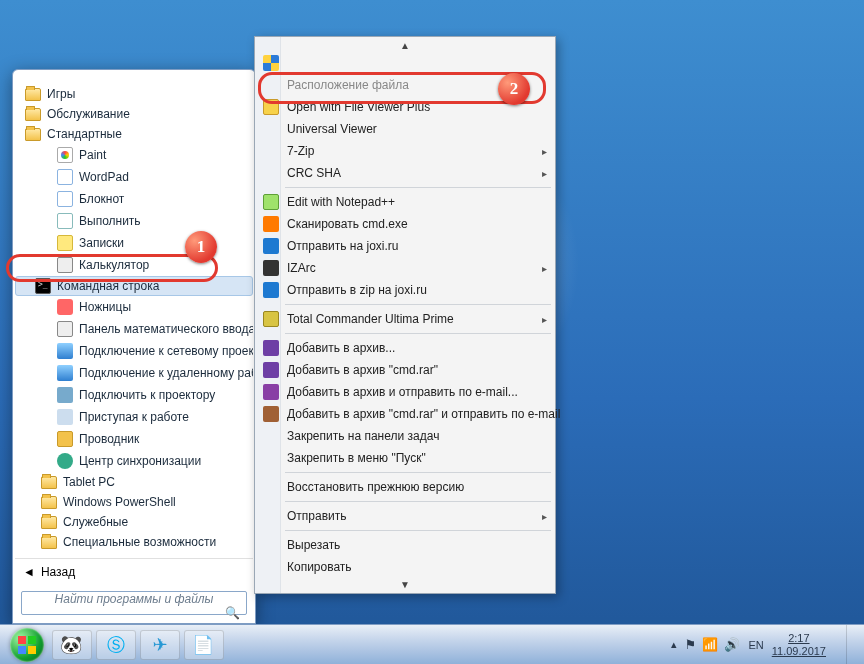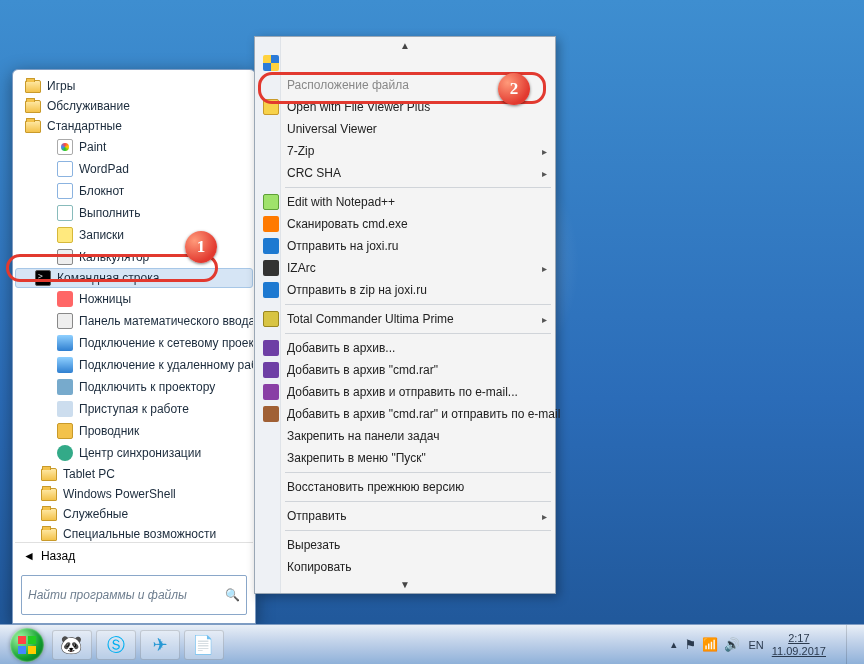--- a/index.html
+++ b/index.html
@@ -14,21 +14,21 @@
   linear-gradient(#2c2 0 0) 10px 0/8px 8px no-repeat,
   linear-gradient(#48f 0 0) 0 10px/8px 8px no-repeat,
   linear-gradient(#fc0 0 0) 10px 10px/8px 8px no-repeat; }
 .task-icons { display:flex; gap:4px; margin-left:8px; }
 .ticon { width:40px; height:30px; border:1px solid rgba(0,0,0,.15); border-radius:3px; background:rgba(255,255,255,.3); display:flex; align-items:center; justify-content:center; font-size:18px; color:#2b4866; }
 .tray { margin-left:auto; display:flex; align-items:center; gap:8px; font-size:11px; color:#2b3a4e; }
 .tray .ticons { display:flex; gap:6px; font-size:13px; }
 .tray .clock { text-align:center; line-height:1.1; padding-right:6px;text-decoration:underline; }
 .show-desk { width:12px; height:40px; border-left:1px solid rgba(0,0,0,.15); margin-left:6px; }
 
-.startmenu { position:absolute; left:12px; bottom:40px; width:244px; height:555px; background:#fff; border:1px solid #7e9cc3; border-radius:6px 6px 0 0; box-shadow:0 4px 18px rgba(0,0,0,.4); padding:6px 2px 2px; display:flex; flex-direction:column; }
+.startmenu { position:absolute; left:12px; bottom:40px; width:244px; height:555px; background:#fff; border:1px solid #7e9cc3; border-radius:6px 6px 0 0; box-shadow:0 4px 18px rgba(0,0,0,.4); padding:14px 2px 2px; display:flex; flex-direction:column; }
 .sm-list { flex:1; overflow:hidden; font-size:12px; color:#1b2b3c; }
 .sm-list .folder, .sm-list .item { display:flex; align-items:center; gap:6px; padding:3px 8px 3px 10px; white-space:nowrap; overflow:hidden; text-overflow:ellipsis; cursor:default; }
 .sm-list .indent1 { padding-left:26px; }
 .sm-list .indent2 { padding-left:42px; }
 .sm-list .item.hl { background:#d6e5f5; border:1px solid #a7c7e7; border-radius:3px; padding:2px 7px 2px 41px; }
 .fico { width:16px; height:13px; background:linear-gradient(#ffe9a6,#f3c24b); border:1px solid #c99a2a; border-radius:2px 2px 1px 1px; position:relative; flex-shrink:0; }
 .fico::before { content:""; position:absolute; left:0; top:-3px; width:7px; height:3px; background:#f3c24b; border:1px solid #c99a2a; border-bottom:none; border-radius:1px 1px 0 0; }
 .appico { width:16px; height:16px; flex-shrink:0; border-radius:2px; display:inline-block; }
 .c-cmd { background:#000; border:1px solid #555; position:relative; }
 .c-cmd::after{content:">_"; color:#ccc; font:8px/1 monospace; position:absolute; left:2px; top:2px;}
@@ -41,21 +41,21 @@
 .c-mic { background:#d44; border-radius:3px; }
 .c-snip { background:#f66; border-radius:3px; }
 .c-calc { background:#eee; border:1px solid #888; }
 .c-proj { background:#7ac; }
 .c-gs { background:#cde; }
 .c-exp { background:#f3c24b; border:1px solid #c99a2a; }
 .c-sync { background:#3a8; border-radius:50%; }
 
 .sm-back { padding:6px 8px; display:flex; align-items:center; gap:6px; font-size:12px; border-top:1px solid #e0e0e0; }
 .sm-back .arr { font-size:12px; }
-.sm-search { margin:6px; height:40px; border:1px solid #8aa7c9; border-radius:2px; display:flex; align-items:center; padding:0 6px; color:#6d7d8e; font-style:italic; font-size:12px; background:#fff; }
+.sm-search { margin:6px; height:24px; border:1px solid #8aa7c9; border-radius:2px; display:flex; align-items:center; padding:0 6px; color:#6d7d8e; font-style:italic; font-size:12px; background:#fff;flex-direction:column; }
 .sm-search .mag { margin-left:auto; font-style:normal; color:#5b748f; }
 
 .ctxmenu { position:absolute; left:254px; top:36px; width:302px; background:#f4f4f4; border:1px solid #9aa7b5; box-shadow:3px 3px 10px rgba(0,0,0,.3); padding:2px; font-size:12px; color:#222; }
 .ctxmenu .scroll-arrow { text-align:center; font-size:10px; color:#444; padding:1px 0; }
 .ctxmenu .row { display:flex; align-items:center; gap:8px; height:22px; padding:0 22px 0 30px; position:relative; white-space:nowrap; }
 .ctxmenu .row .ci { position:absolute; left:6px; top:3px; width:16px; height:16px; border-radius:2px; }
 .ctxmenu .row.bold { font-weight:600; }
 .ctxmenu .row.sub::after { content:"▸"; position:absolute; right:6px; font-size:10px; color:#555; }
 .ctxmenu .sep { height:1px; background:#d0d4d9; margin:3px 2px 3px 28px; }
 .ctxmenu .iconstrip { position:absolute; left:0; top:0; bottom:0; width:26px; background:#eef1f5; border-right:1px solid #dfe3e8; }

